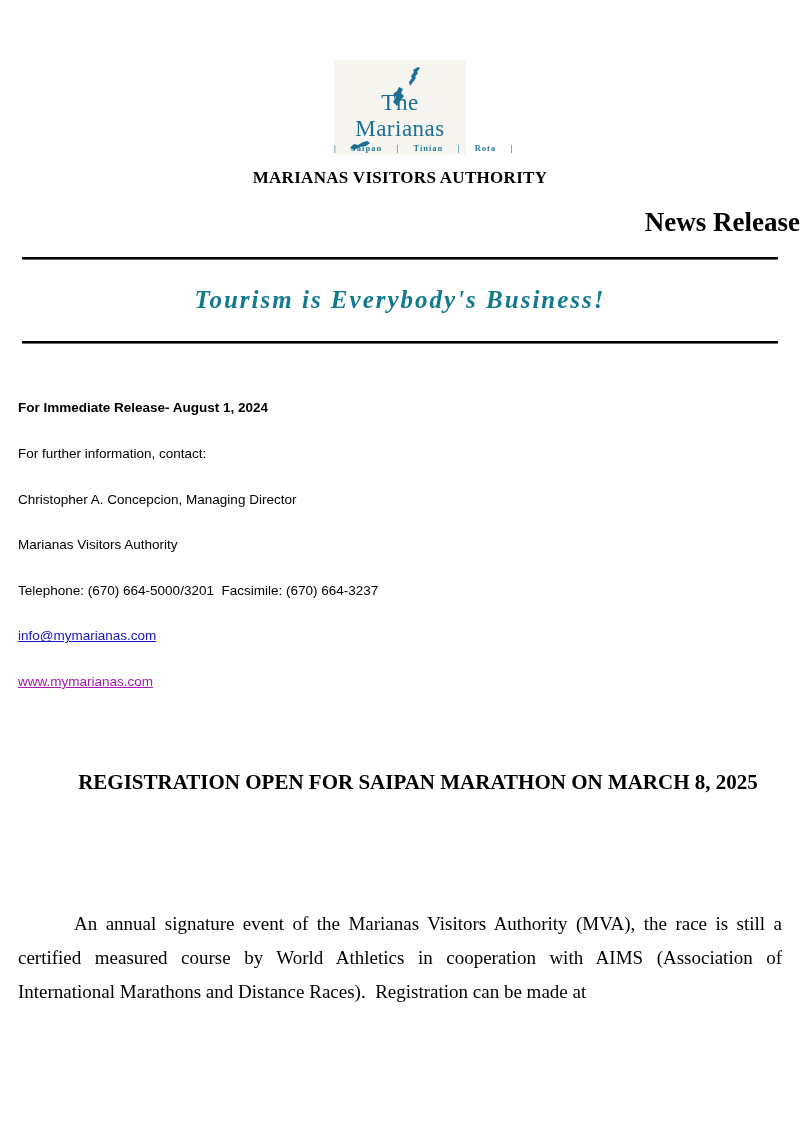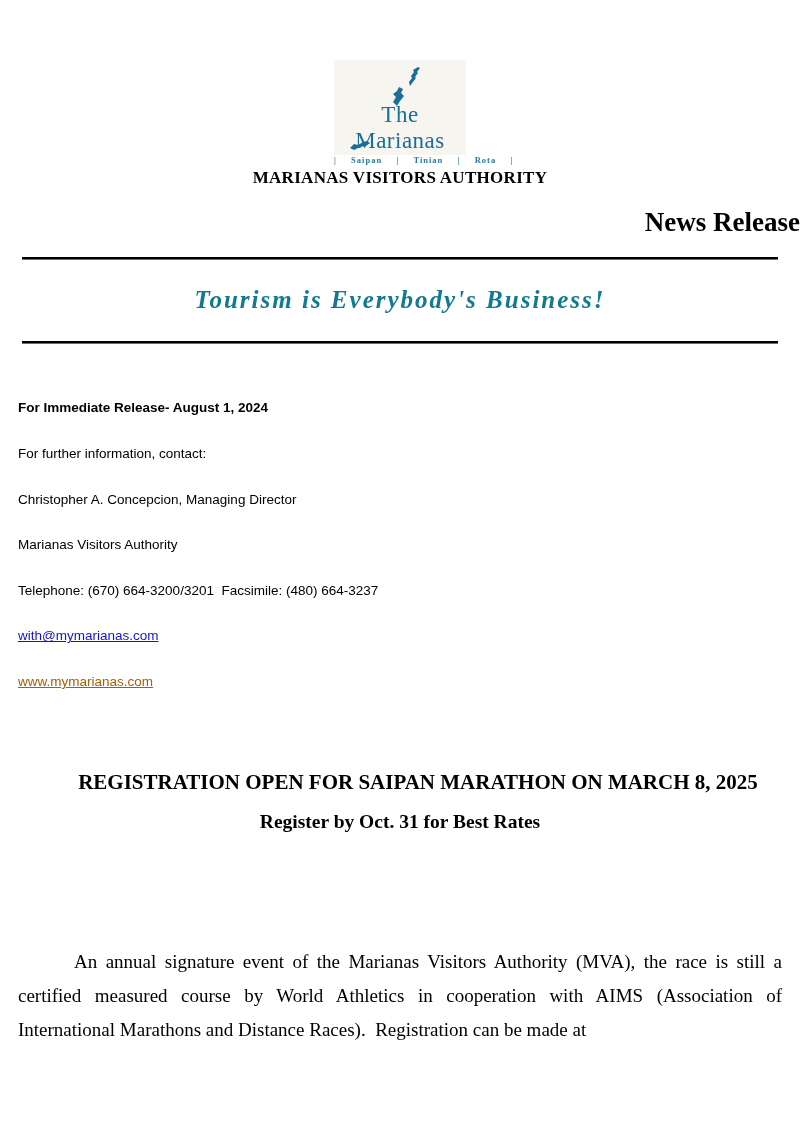--- a/index.html
+++ b/index.html
@@ -18,21 +18,21 @@
     position:relative;
     width:132px; height:95px;
     margin:60px auto 0 auto;
     background:#f7f5f0;
   }
   .island { position:absolute; }
   .island-saipan { left:74px; top:7px;  width:13px; height:19px; }
   .island-tinian { left:58px; top:27px; width:13px; height:19px; }
   .island-rota   { left:16px; top:81px; width:21px; height:9px; }
   .wordmark {
-    padding-top:42px;
+    padding-top:30px;
     text-align:center;
     font-size:23px;
     line-height:26px;
     color:#1b6e96;
     letter-spacing:0.5px;
   }
   .logo-tagline {
     text-align:left;
     font-size:8.5px;
     line-height:10px;
@@ -82,21 +82,21 @@
     font-size:13.5px;
     line-height:15.2px;
     white-space:pre-wrap;
   }
   .contact .bold { font-weight:bold; }
   .contact a, .body a {
     text-decoration:underline;
     cursor:pointer;
   }
   .link-email   { color:#1515c8; }
-  .link-site    { color:#a16207; }
+  .link-site    { color:#a21caf; }
   
   .headline {
     margin-top:50px;
     text-align:center;
     font-size:21px;
     font-weight:bold;
     padding-left:36px;
   }
   .subheadline {
     margin-top:16px;
@@ -140,27 +140,26 @@
 
   <div class="rule rule-top"></div>
   <div class="slogan">Tourism is Everybody's Business!</div>
   <div class="rule rule-bottom"></div>
 
   <div class="contact">
     <div class="bold">For Immediate Release- August 1, 2024</div>
     <div>For further information, contact:</div>
     <div>Christopher A. Concepcion, Managing Director</div>
     <div>Marianas Visitors Authority</div>
-    <div>Telephone: (670) 664-3200/3201  Facsimile: (480) 664-3237</div>
-    <div><a class="link-email" href="#">with@mymarianas.com</a></div>
+    <div>Telephone: (670) 664-5000/3201  Facsimile: (670) 664-3237</div>
+    <div><a class="link-email" href="#">info@mymarianas.com</a></div>
     <div><a class="link-site" href="#">www.mymarianas.com</a></div>
   </div>
 
   <div class="headline">REGISTRATION OPEN FOR SAIPAN MARATHON ON MARCH 8, 2025</div>
-  <div class="subheadline">Register by Oct. 31 for Best Rates</div>
 
   <div class="body">
     <p><span>An annual signature event of the Marianas Visitors Authority (MVA), the race is still a certified measured course by World Athletics in cooperation with AIMS (Association of International Marathons and Distance Races).  Registration can be made at </span></p>
     
     
   </div>
 
 </div>
 
 </body></html>

